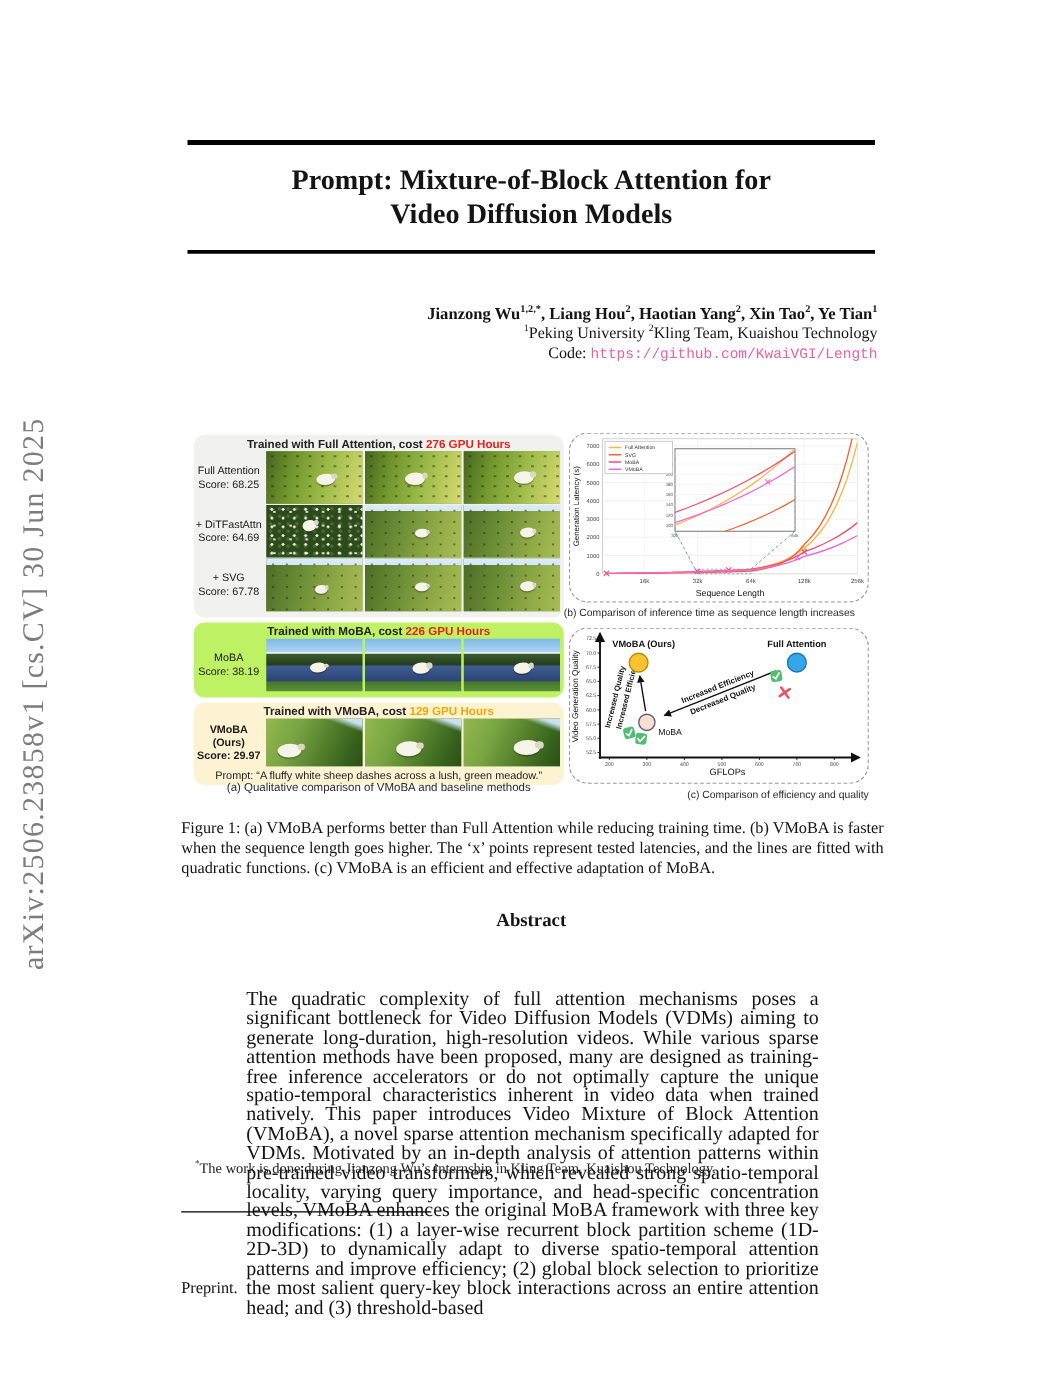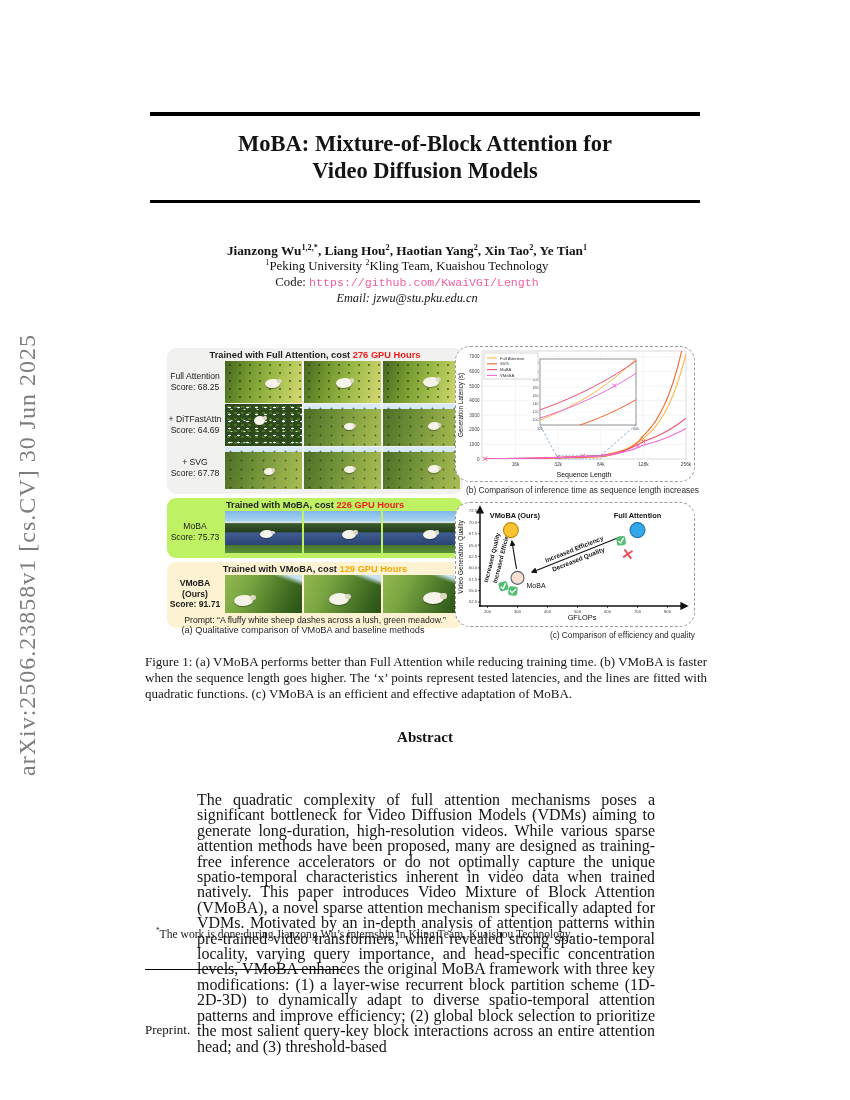--- a/index.html
+++ b/index.html
@@ -12,31 +12,31 @@
 .arxiv{position:absolute;left:14px;top:272px;height:566px;writing-mode:vertical-rl;transform:rotate(180deg);
  font-family:"Liberation Serif",serif;font-size:24px;color:#7d7d7d;letter-spacing:1px;text-align:center;white-space:nowrap}
 
 
 .titleblock{position:absolute;left:150px;top:112px;width:550px}
 .rule-top{height:4px;background:#000}
 .rule-bottom{height:3px;background:#000}
 .title{font-size:22.5px;font-weight:bold;text-align:center;line-height:1.22;margin:14px 0 15px}
 
 
-.authors{position:absolute;left:127px;top:243px;width:560px;text-align:center;line-height:1.16}
+.authors{position:absolute;left:142px;top:243px;width:560px;text-align:right;line-height:1.16}
 .auth-line{font-weight:bold;font-size:13.3px}
 .affil{font-size:12.8px;margin-top:1px}
 .code-line{font-size:12.8px;margin-top:1px}
 .code-line .lbl{font-weight:normal}
 .code-url{font-family:"Liberation Mono","DejaVu Sans Mono",monospace;font-size:11.6px;color:#ee5fa2;text-decoration:none}
 .email{font-style:italic;font-size:12.3px;margin-top:1px}
 
 
 .fig{position:absolute;left:155px;top:346px;width:540px;height:302px;font-family:"Liberation Sans",sans-serif;color:#1a1a1a}
-.panel{position:absolute;left:12px;width:296px;border-radius:9px;overflow:hidden}
+.panel{position:absolute;left:0;width:296px;border-radius:9px;overflow:hidden}
 .panel.gray{top:2px;height:146px;background:#f1f1ef}
 .panel.green{top:152px;height:60px;background:#bef264}
 .panel.yellow{top:216px;height:66px;background:#fdf3d2}
 .phead{font-size:9.3px;font-weight:600;text-align:center;padding-top:2px;color:#222}
 .cost-red{color:#e8211d;font-weight:bold}
 .cost-gold{color:#f2a800;font-weight:bold}
 .rows{display:flex;flex-direction:column;gap:1px;padding:1px 3px 0 0}
 .prow{display:flex;align-items:stretch;gap:2px}
 .plabel{width:56px;flex:none;display:flex;flex-direction:column;justify-content:center;text-align:center;font-size:8.6px;line-height:1.25;color:#1a1a1a}
 .plabel.bold{font-weight:bold}
@@ -55,21 +55,21 @@
  radial-gradient(#e9e9c9 .8px,transparent 1.2px),radial-gradient(#4a7328 1.2px,transparent 1.7px);
  background-size:9px 7px,13px 11px,7px 6px}
 .scene-lake{background:linear-gradient(180deg,#7fb9e6 0%,#a8d2f0 24%,#e8eff2 26%,#cfdcd8 28%,#3a5a2d 30%,#243d1f 50%,#3f5d92 52%,#2c4475 80%,#47772e 82%,#5a9038 100%)}
 .scene-hill{background-image:linear-gradient(200deg,#c9e2f2 0%,#c9e2f2 8%,rgba(201,226,242,0) 17%),
  linear-gradient(115deg,#93b84f 0%,#79a542 30%,#537f2c 60%,#35601c 85%,#2a5117 100%)}
 .prompt{font-size:8.7px;text-align:center;margin-top:2px;color:#1a1a1a}
 .cap-a{position:absolute;left:0;top:279px;width:296px;text-align:center;font-size:9.2px;color:#2a2a2a}
 .panelB,.panelC{position:absolute;left:300px;width:240px;border:1.5px dashed #9a9a9a;border-radius:15px;background:#fff}
 .panelB{top:0;height:136px}
 .panelC{top:156px;height:125px}
-.cap-b{position:absolute;left:296px;top:139px;width:248px;text-align:right;font-size:8.3px;color:#2a2a2a}
+.cap-b{position:absolute;left:296px;top:139px;width:248px;text-align:left;font-size:8.3px;color:#2a2a2a}
 .cap-c{position:absolute;left:300px;top:284px;width:240px;text-align:right;font-size:8.3px;color:#2a2a2a}
 svg{display:block}
 
 
 .figcaption{position:absolute;left:145px;top:654px;width:562px;font-size:13px;line-height:1.24;text-align:justify}
 .abshead{position:absolute;left:145px;top:729px;width:560px;text-align:center;font-size:15px;font-weight:bold}
 .abstract{position:absolute;left:197px;top:792px;width:458px;font-size:16px;line-height:15.4px;text-align:justify}
 
 
 .footrule{position:absolute;left:145px;top:969px;width:200px;height:1px;background:#000}
@@ -79,34 +79,33 @@
 </head>
 <body>
 
 <div class="page">
 
   <div class="arxiv">arXiv:2506.23858v1  [cs.CV]  30 Jun 2025</div>
 
   <div class="titleblock">
     <div class="rule-top"></div>
     <div class="title">
-      <div>MoBA: Mixture-of-Block Attention for</div>
+      <div>Prompt: Mixture-of-Block Attention for</div>
       <div>Video Diffusion Models</div>
     </div>
     <div class="rule-bottom"></div>
   </div>
 
   <div class="authors">
     <div class="auth-line">Jianzong Wu<sup>1,2,*</sup>, Liang Hou<sup>2</sup>, Haotian Yang<sup>2</sup>, Xin Tao<sup>2</sup>, Ye Tian<sup>1</sup></div>
     <div class="affil"><sup>1</sup>Peking University <sup>2</sup>Kling Team, Kuaishou Technology</div>
     <div class="code-line">
       <span class="lbl">Code:</span>
       <a class="code-url" href="#">https://github.com/KwaiVGI/Length</a>
     </div>
-    <div class="email">Email: jzwu@stu.pku.edu.cn</div>
   </div>
 
   <div class="fig">
 
     <div class="panel gray">
       <div class="phead"><span>Trained with Full Attention, cost </span><span class="cost-red">276 GPU Hours</span></div>
       <div class="rows">
           <div class="prow">
             <div class="plabel">
               <div>Full Attention</div>
@@ -154,42 +153,42 @@
           </div>
         </div>
     </div>
 
     <div class="panel green">
       <div class="phead"><span>Trained with MoBA, cost </span><span class="cost-red">226 GPU Hours</span></div>
       <div class="rows">
           <div class="prow">
             <div class="plabel">
               <div>MoBA</div>
-              <div>Score: 75.73</div>
+              <div>Score: 38.19</div>
             </div>
             <div class="frame scene-lake">
               <div class="sheep" style="left: 46%; top: 46%; width: 13px; height: 8px;"></div>
             </div>
             <div class="frame scene-lake">
               <div class="sheep" style="left: 49%; top: 45%; width: 14px; height: 9px;"></div>
             </div>
             <div class="frame scene-lake">
               <div class="sheep" style="left: 52%; top: 45%; width: 14px; height: 9px;"></div>
             </div>
           </div>
         </div>
     </div>
 
     <div class="panel yellow">
       <div class="phead"><span>Trained with </span><b>VMoBA</b><span>, cost </span><span class="cost-gold">129 GPU Hours</span></div>
       <div class="rows">
           <div class="prow">
             <div class="plabel bold">
               <div>VMoBA (Ours)</div>
-              <div>Score: 91.71</div>
+              <div>Score: 29.97</div>
             </div>
             <div class="frame scene-hill">
               <div class="sheep" style="left: 12%; top: 52%; width: 19px; height: 11px;"></div>
             </div>
             <div class="frame scene-hill">
               <div class="sheep" style="left: 32%; top: 48%; width: 20px; height: 12px;"></div>
             </div>
             <div class="frame scene-hill">
               <div class="sheep" style="left: 52%; top: 46%; width: 21px; height: 12px;"></div>
             </div>

